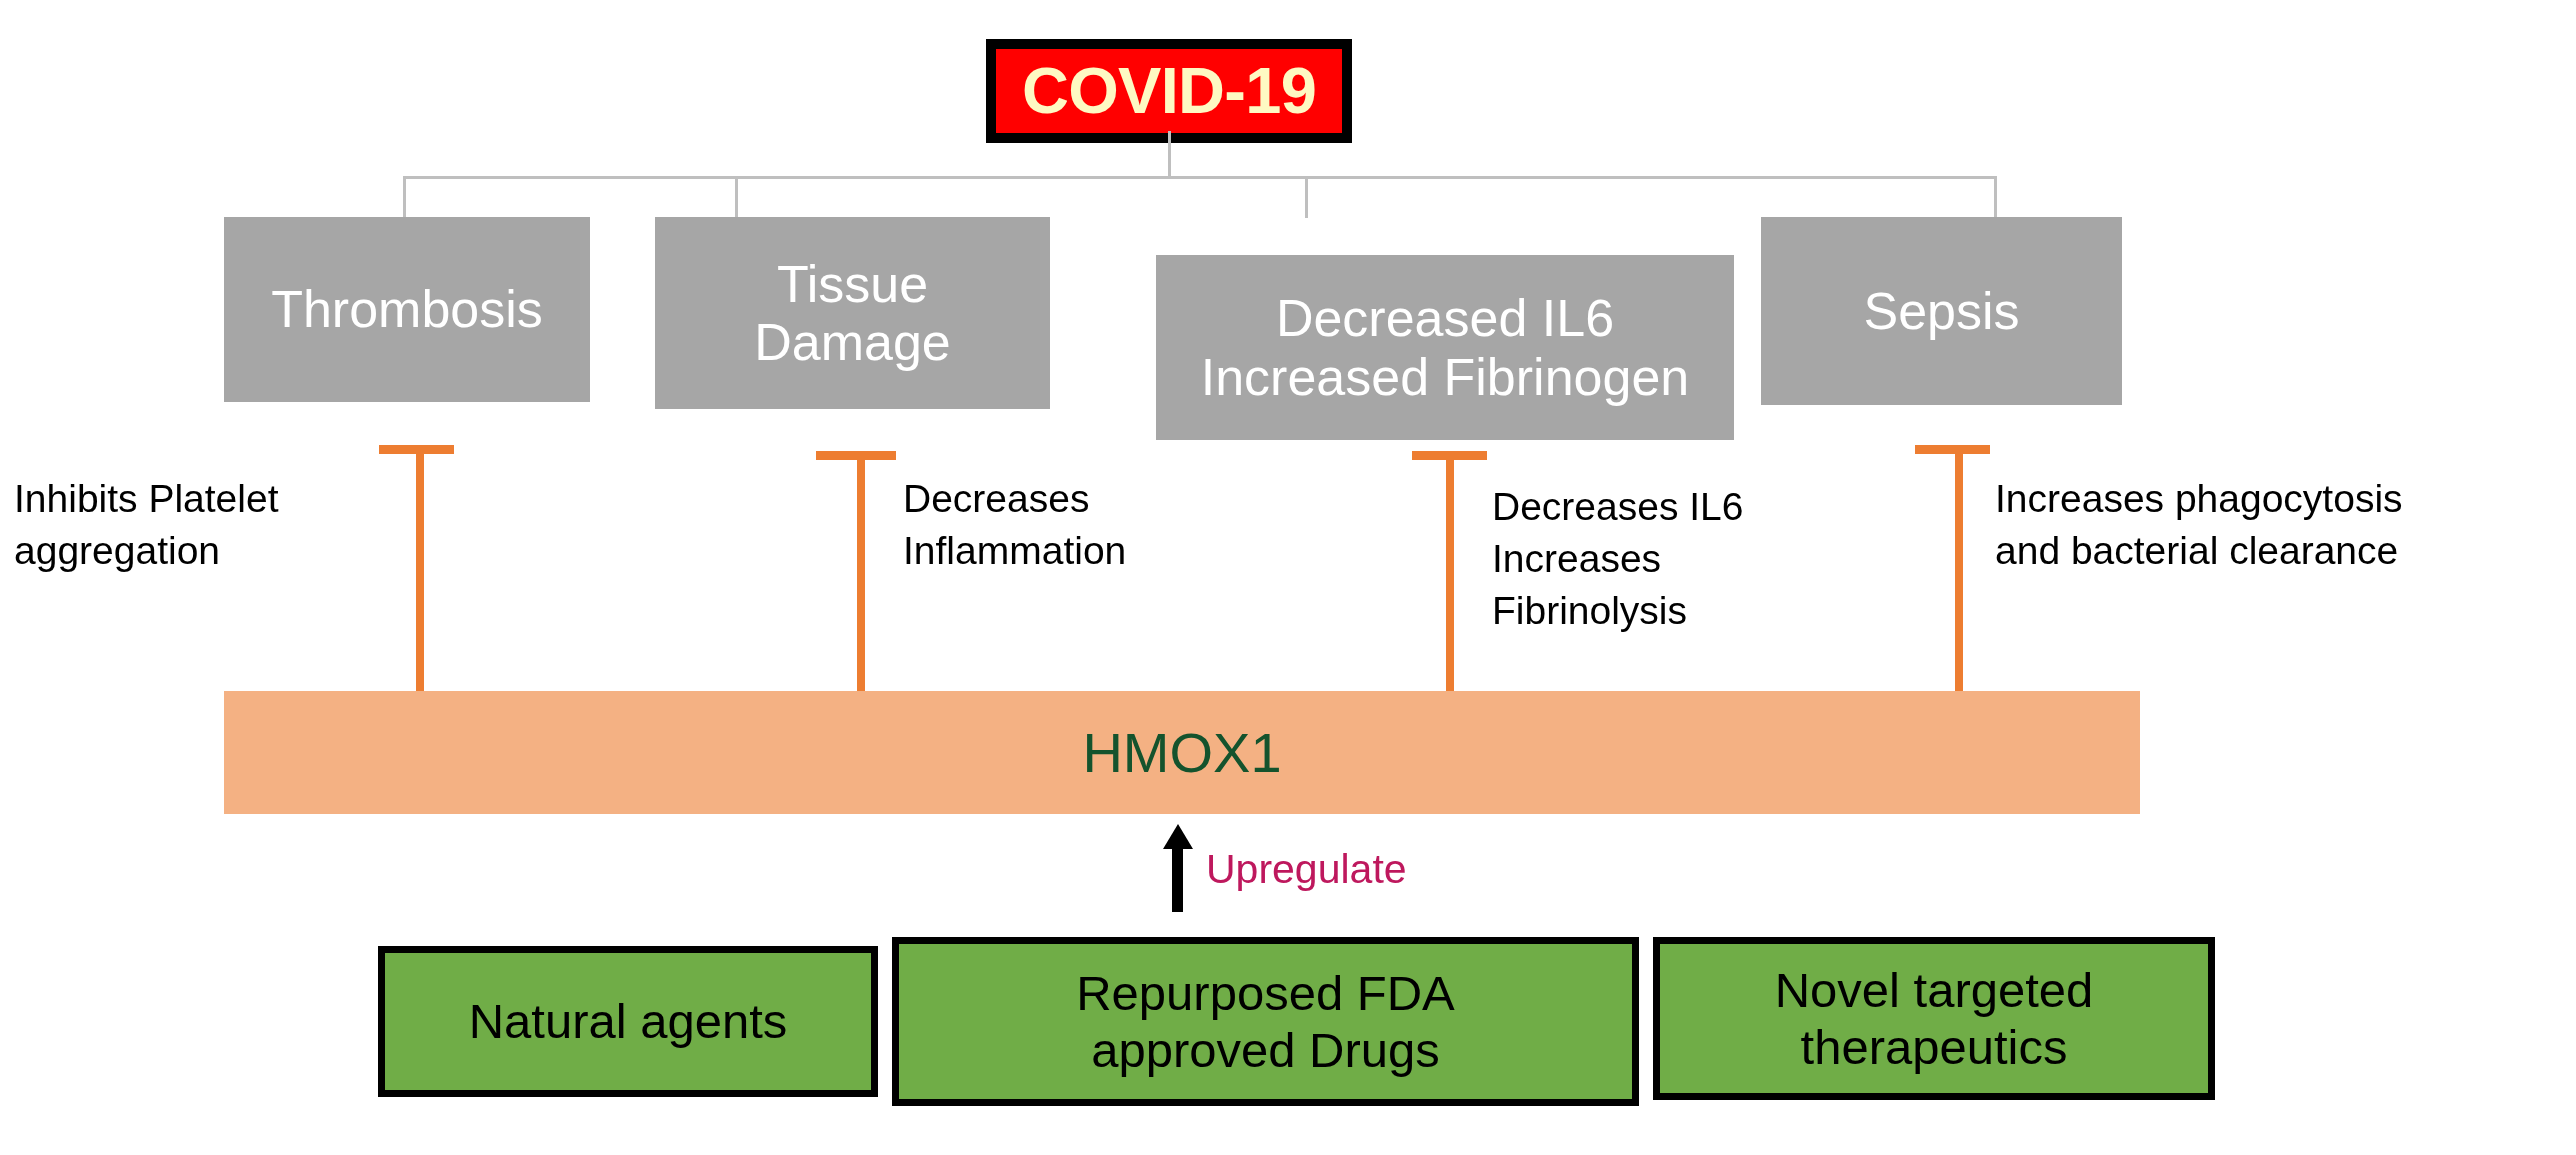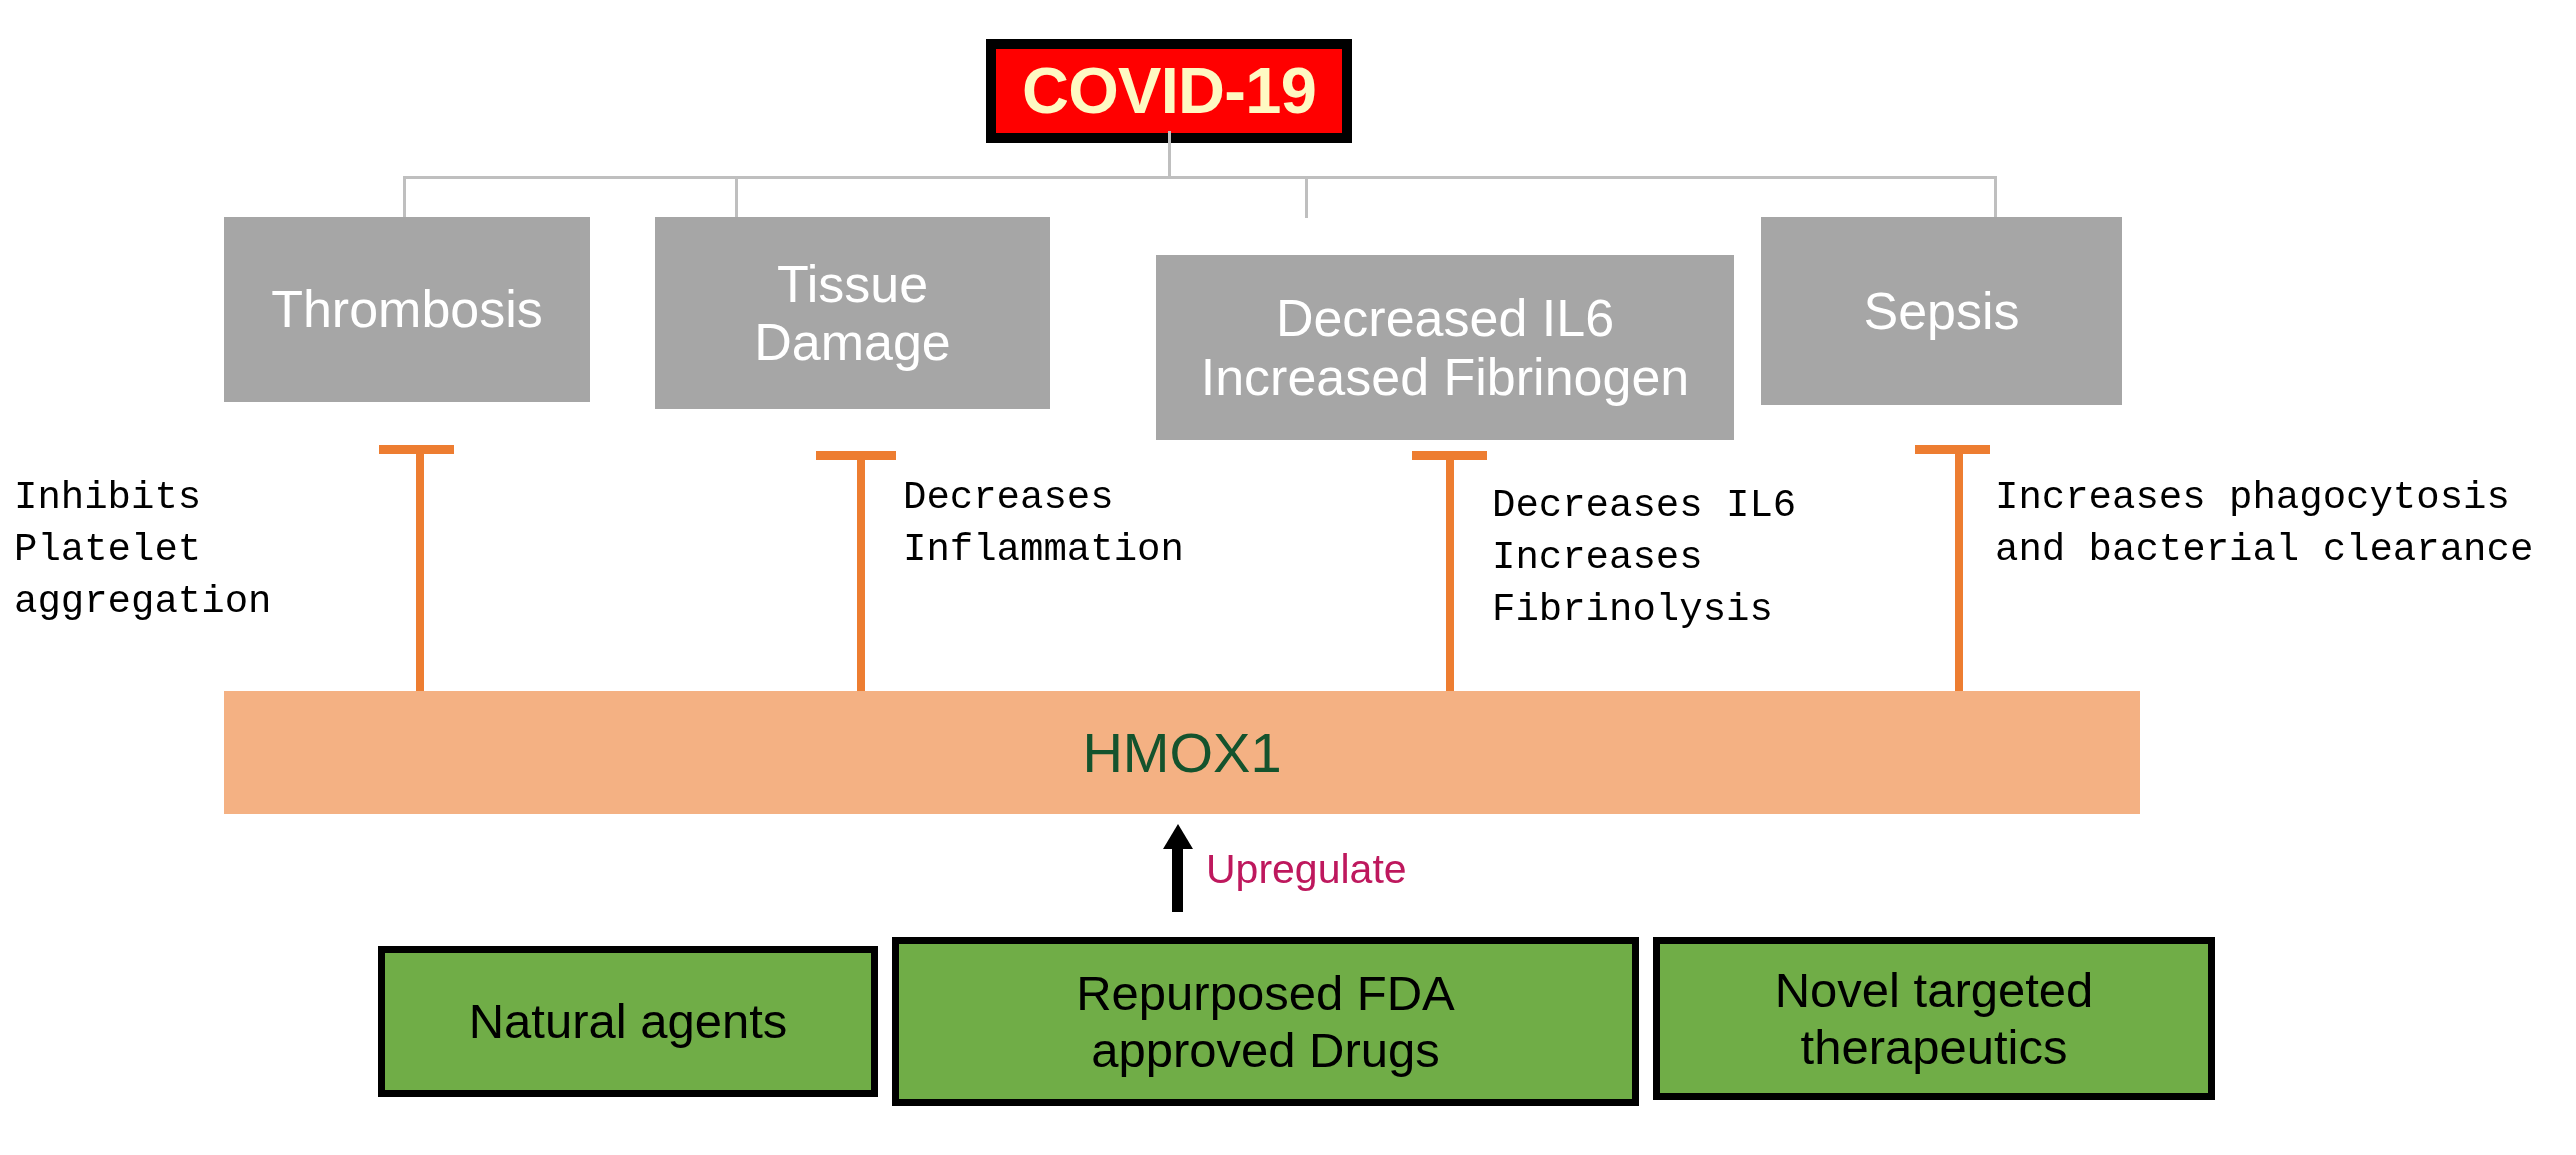--- a/index.html
+++ b/index.html
@@ -83,21 +83,20 @@
     background: #ED7D31;
   }
 
   
   .annot {
     position: absolute;
     font-size: 39px;
     color: #000000;
     line-height: 1.33;
     white-space: pre-line;
-    font-family: Liberation Mono, monospace;
   }
 
   
   #hmox1-bar {
     position: absolute;
     left: 224px;
     top: 691px;
     width: 1916px;
     height: 123px;
     background: #F4B183;

